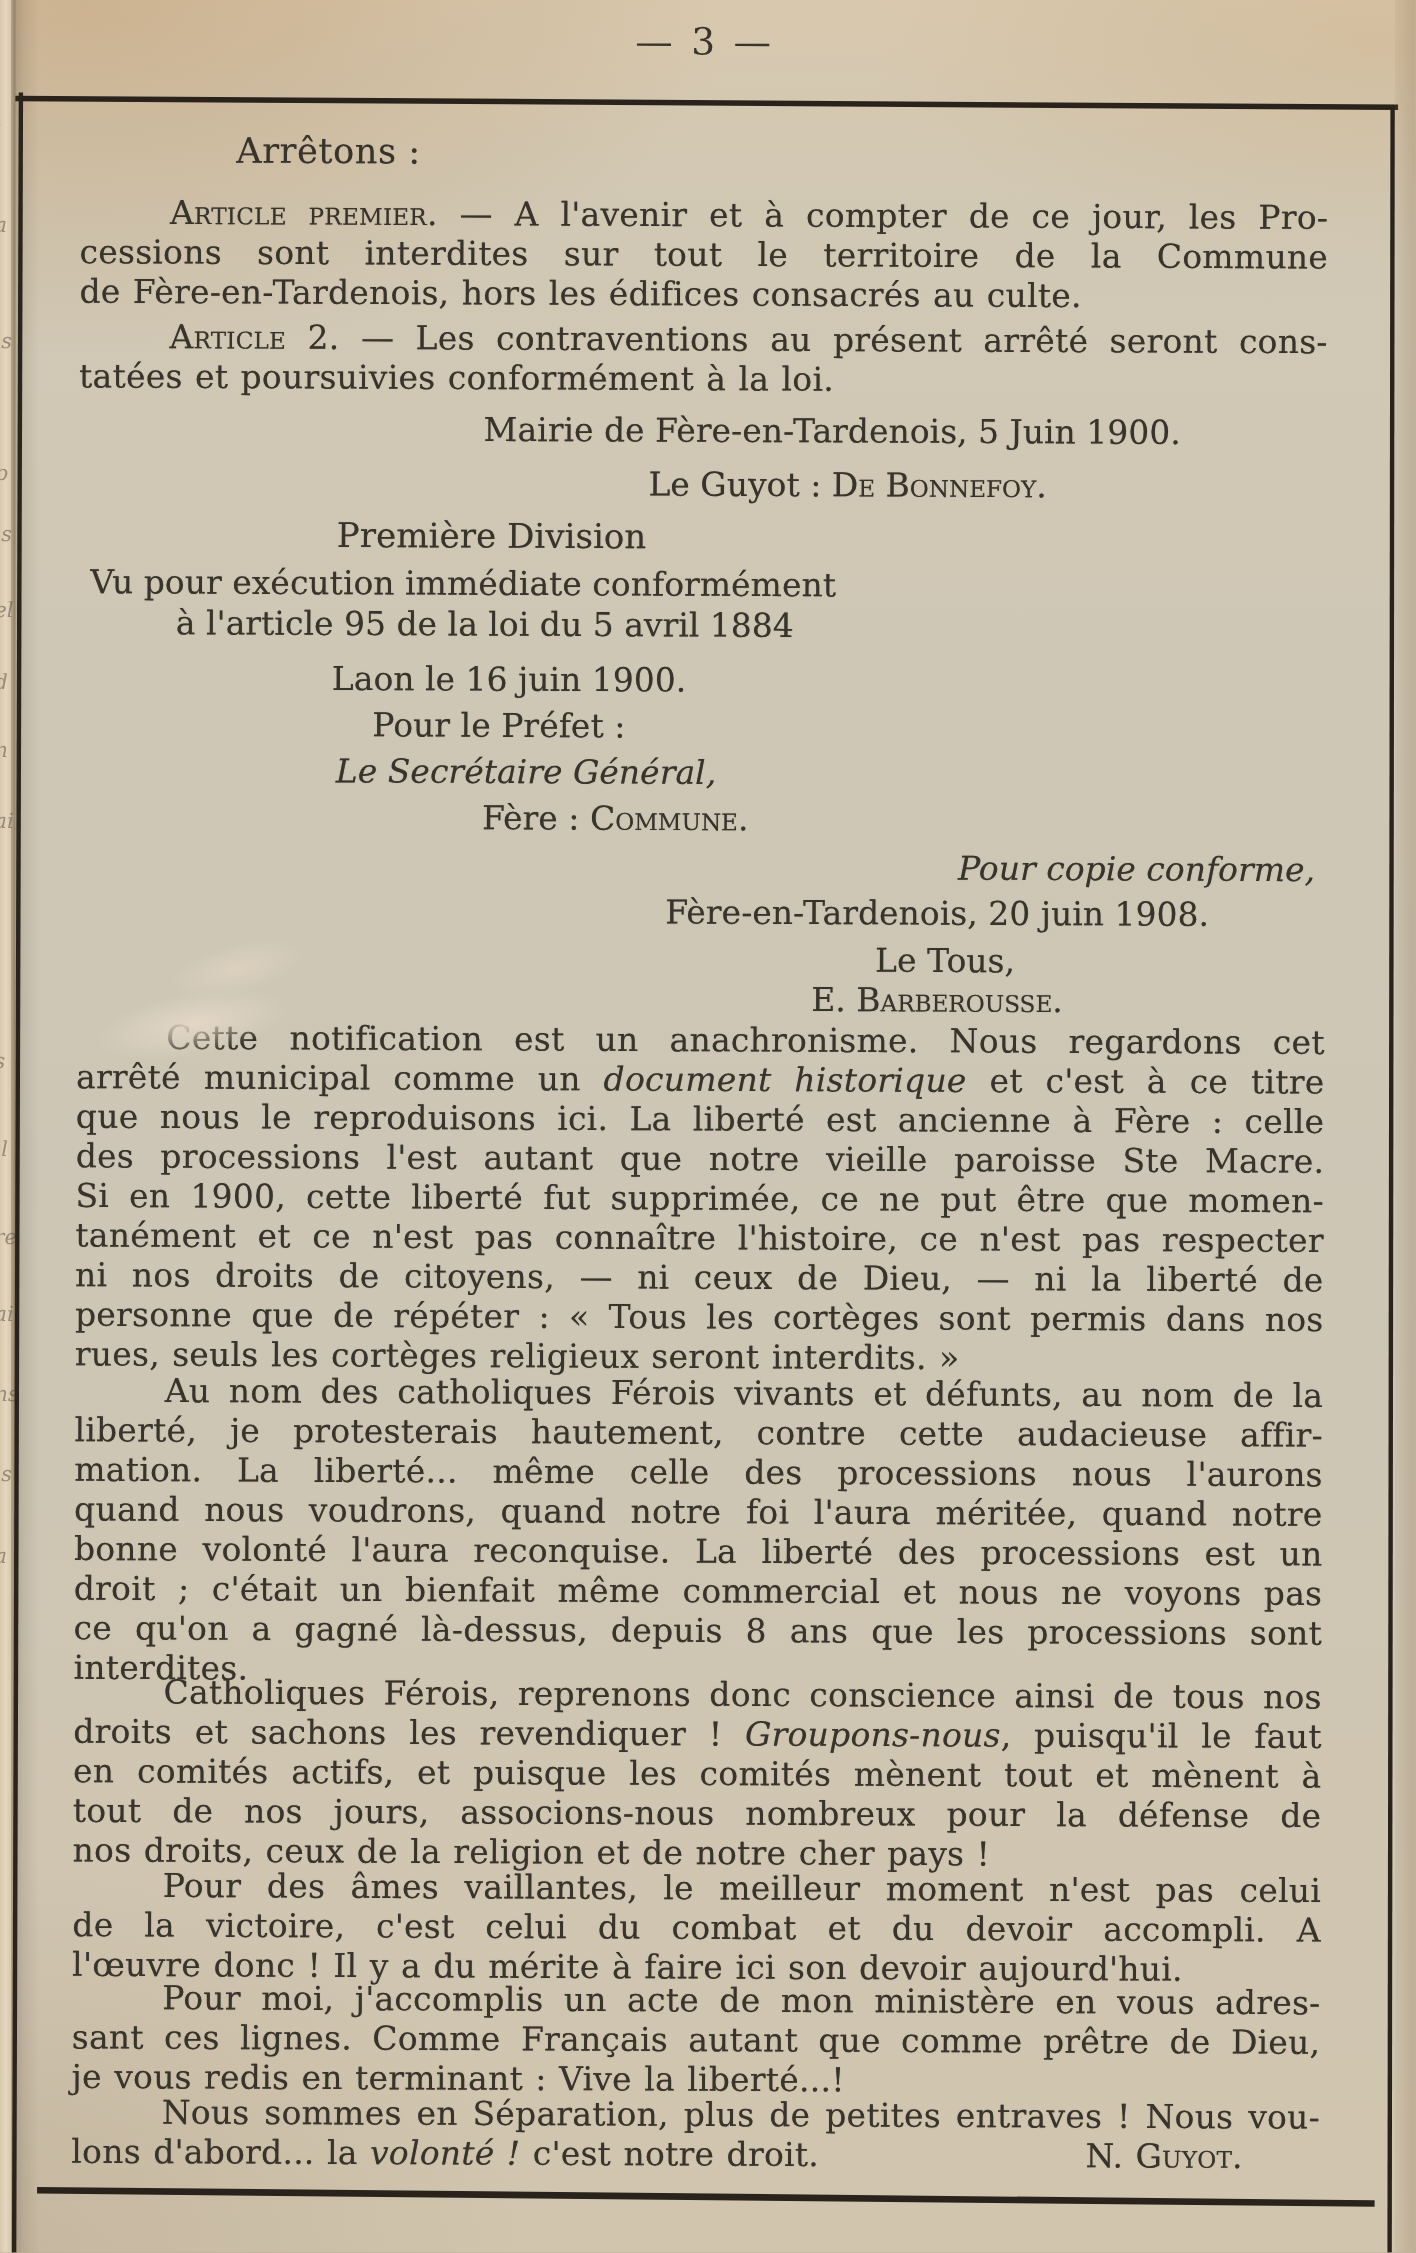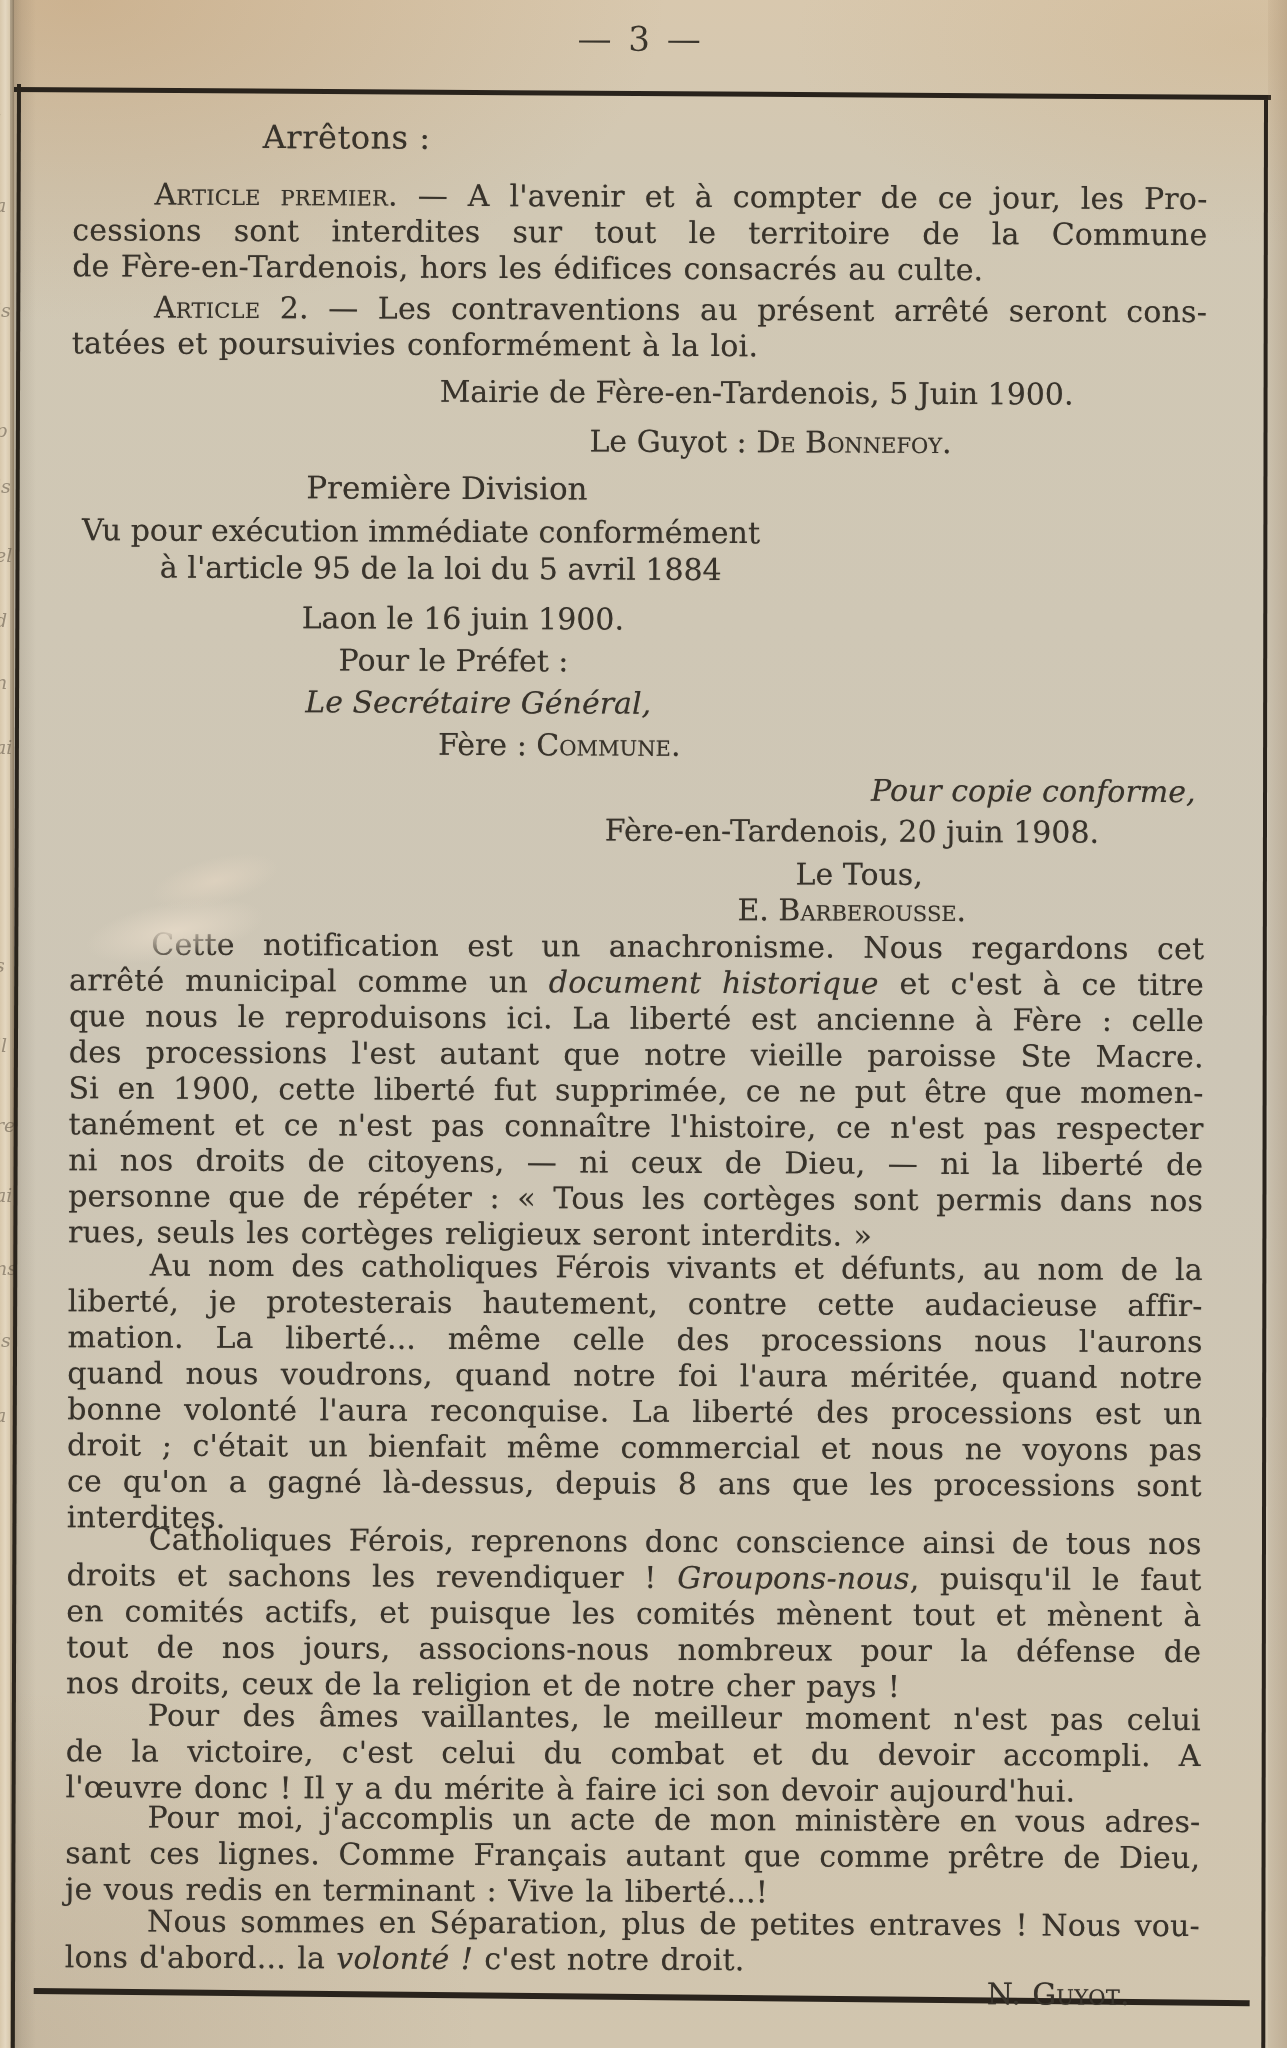--- a/index.html
+++ b/index.html
@@ -36,33 +36,33 @@
   .rule-bottom{left:42px;top:1988px;width:1216px;height:6px;transform:rotate(.32deg);transform-origin:left center;}
   .page-number{position:absolute;left:73px;top:16px;width:1135px;text-align:center;
     font-size:34px;letter-spacing:3px;color:#3a352c;}
   
   .blk{position:absolute;left:73px;width:1135px;}
   .ln{font-size:30px;line-height:36px;letter-spacing:.2px;word-spacing:1.5px;
     text-align:justify;text-align-last:justify;text-shadow:0 0 .7px rgba(56,51,43,.55);}
   .ln.end{text-align-last:left;}
   .ln.ind{text-indent:82px;}
   .h1{position:absolute;left:215px;top:117px;font-size:32px;letter-spacing:.5px;
-    text-shadow:0 0 .7px rgba(56,51,43,.55);white-space:nowrap;margin-left:48px;}
+    text-shadow:0 0 .7px rgba(56,51,43,.55);white-space:nowrap;}
   .sig{position:absolute;font-size:30px;line-height:36px;white-space:nowrap;
     text-shadow:0 0 .7px rgba(56,51,43,.55);}
   .sc{font-variant-caps:small-caps;}
   .it{font-style:italic;}
   .s1{left:441px;top:372px}.s2{left:591px;top:421px}.s3{left:308px;top:468px;font-size:31px}
   .s4{left:84px;top:512px}.s5{left:162px;top:549px}.s6{left:304px;top:599px}
   .s7{left:341px;top:641px}.s8{left:308px;top:683px;font-style:italic}.s9{left:441px;top:725px}
   .s10{left:874px;top:769px;font-style:italic}.s11{left:608px;top:810px}
   .s12{left:799px;top:853px}.s13{left:741px;top:889px}
   .p1{top:926px}.p2{top:1247px}.p3{top:1521px}.p4{top:1697px}.p5{top:1799px}.p6{top:1903px}
   .rel{position:relative;}
-  .guyot{position:absolute;right:70px;top:0;margin-top:33px;}
+  .guyot{position:absolute;right:70px;top:0;}
   
   .blemish{position:absolute;pointer-events:none;}
   .b1{left:85px;top:902px;width:180px;height:58px;transform:rotate(-10deg);
     background:radial-gradient(closest-side,rgba(228,216,198,.95),rgba(228,216,198,0));}
   .b2{left:150px;top:858px;width:130px;height:46px;transform:rotate(-14deg);
     background:radial-gradient(closest-side,rgba(224,211,192,.8),rgba(224,211,192,0));}
   .right-edge{position:absolute;left:1268px;top:0;width:19px;height:2048px;pointer-events:none;
     background:linear-gradient(90deg,rgba(158,130,98,.10),rgba(140,112,82,.28));}
 </style>
 </head>

